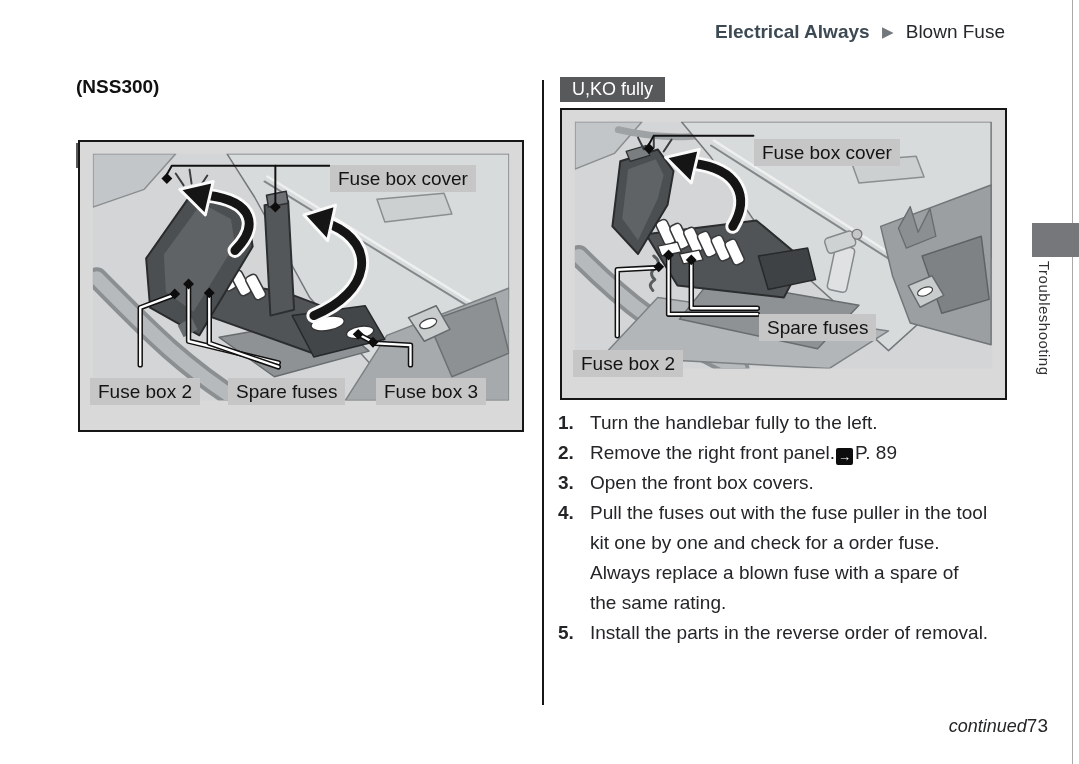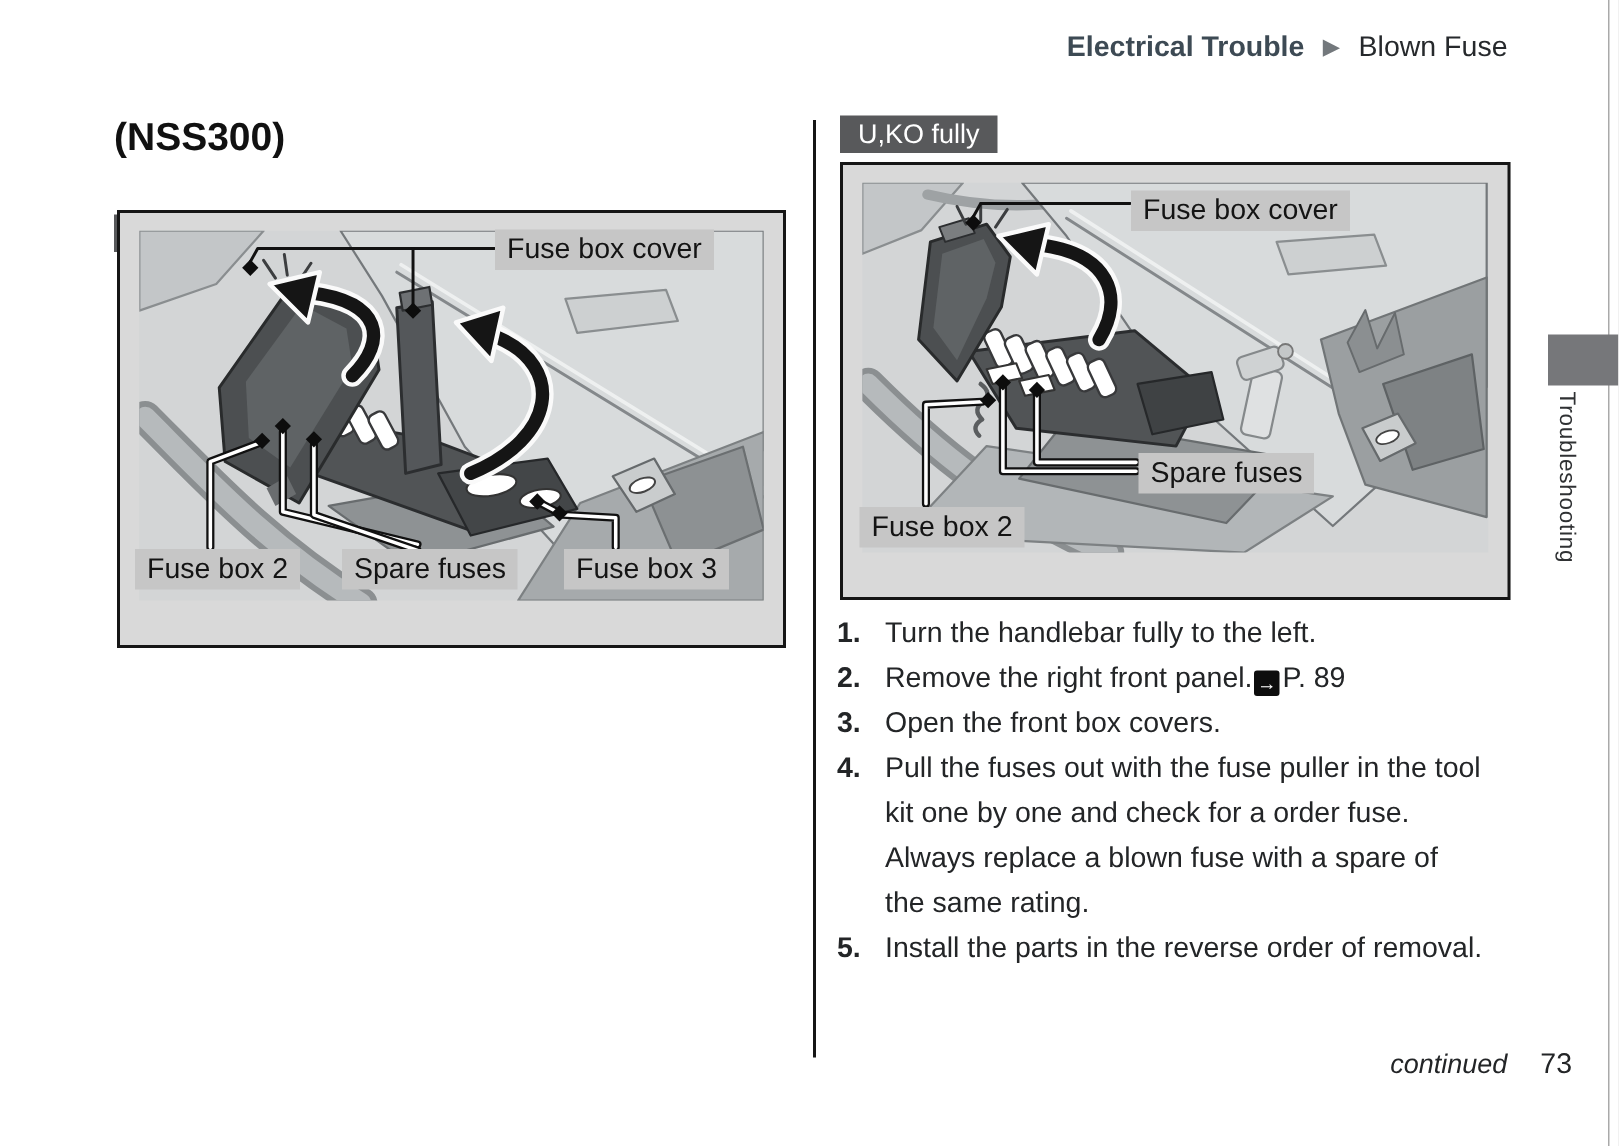--- a/index.html
+++ b/index.html
@@ -6,68 +6,68 @@
   .page{
     position:relative;width:1079px;height:764px;background:#ffffff;
     font-family:"Liberation Sans","DejaVu Sans",sans-serif;color:#26282a;overflow:hidden;
   }
   
   .breadcrumb{position:absolute;top:21px;right:74px;font-size:19px;white-space:nowrap;}
   .breadcrumb .section{font-weight:bold;color:#3d4a54;}
   .breadcrumb .sep{color:#73787c;font-size:15px;margin:0 7px;vertical-align:1px;}
   .breadcrumb .pagename{color:#26292c;}
   
-  .model-heading{position:absolute;left:76px;top:76px;font-size:26px;font-weight:bold;color:#111;}
+  .model-heading{position:absolute;left:76px;top:76px;font-size:19px;font-weight:bold;color:#111;}
   .variant-badge{
     position:absolute;display:inline-block;background:#58595b;color:#fff;
     font-size:18px;line-height:25px;padding:0 12px;white-space:nowrap;
   }
   .badge-left{left:76px;top:106px;margin-top:37px;}
   .badge-right{left:560px;top:77px;}
   
   .figure{
     position:absolute;background:#d9d9d9;border:2px solid #161616;box-sizing:border-box;
   }
   .fig-left{left:78px;top:140px;width:446px;height:292px;}
   .fig-right{left:560px;top:108px;width:447px;height:292px;}
   .figure svg{position:absolute;left:0;top:0;width:100%;height:100%;}
   .chip{
     position:absolute;background:#c6c6c6;color:#141414;font-size:19px;line-height:27px;
-    padding:0 8px;white-space:nowrap;
+    padding:0 8px;white-space:nowrap;margin-top:12px;
   }
   
   .steps{position:absolute;left:558px;top:408px;width:432px;margin:0;padding:0;list-style:none;
     font-size:19px;line-height:30px;color:#232527;}
   .steps li{display:flex;}
   .step-num{width:32px;flex:0 0 32px;font-weight:bold;}
   .step-body{flex:1;}
   .ref-icon{
     display:inline-block;width:17px;height:17px;line-height:17px;background:#0d0d0d;color:#fff;
     font-size:13px;font-weight:bold;text-align:center;border-radius:2px;vertical-align:-2px;margin:0 2px 0 1px;
   }
   .ref-text{color:#232527;}
   
   .col-divider{position:absolute;left:542px;top:80px;width:2px;height:625px;background:#161616;}
   .edge-line{position:absolute;left:1072px;top:0;width:1px;height:764px;background:#a9a9a9;}
   .side-tab-block{position:absolute;left:1032px;top:223px;width:47px;height:34px;background:#76777a;}
   .side-tab-label{
     position:absolute;left:1036px;top:261px;writing-mode:vertical-rl;
     font-size:15px;color:#2f3133;letter-spacing:0.5px;white-space:nowrap;
   }
-  .footer{position:absolute;top:699px;right:31px;display:flex;align-items:baseline;gap:22px;}
+  .footer{position:absolute;top:715px;right:31px;display:flex;align-items:baseline;}
   .footer .continued{font-style:italic;font-size:18px;color:#232527;}
   .footer .pagenum{font-size:19px;color:#232527;}
 </style>
 </head>
 <body>
 
 <div class="page">
 
   <div class="breadcrumb">
-    <span class="section">Electrical Trouble</span>
+    <span class="section">Electrical Always</span>
     <span class="sep">▶</span>
     <span class="pagename">Blown Fuse</span>
   </div>
 
   <div class="model-heading">(NSS300)</div>
   <div class="variant-badge badge-left">Except U,KO type</div>
 
   <div class="figure fig-left">
     <svg viewBox="0 0 446 292">
       <defs>

